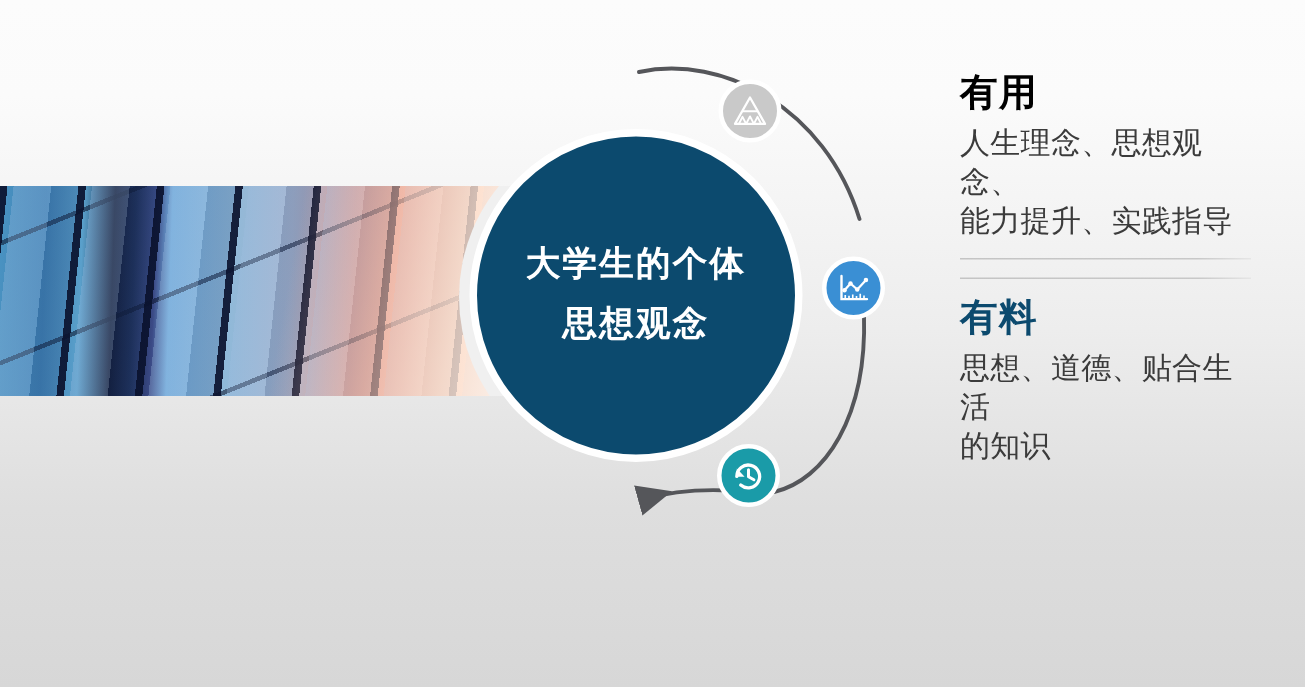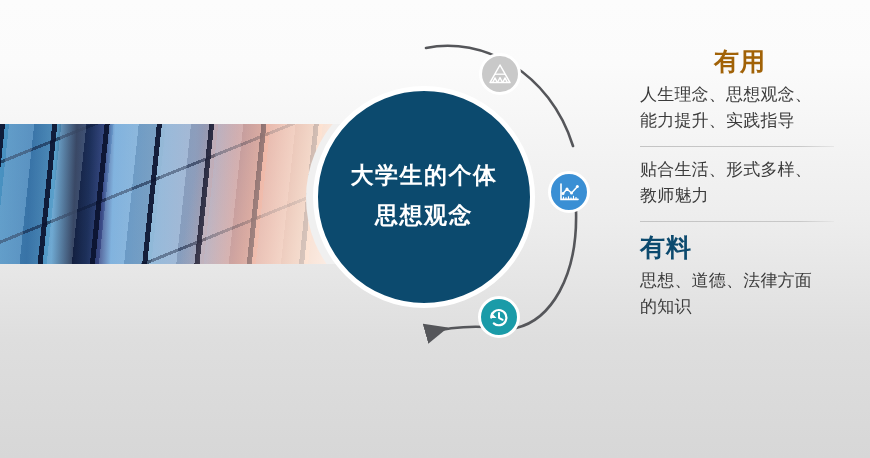--- a/index.html
+++ b/index.html
@@ -139,35 +139,34 @@
   }
   .topic-block { position: relative; }
   .topic-head {
     font-size: 25px;
     font-weight: bold;
     line-height: 32px;
     letter-spacing: 1px;
     margin: 0;
   }
   .topic-body {
-    font-size: 17px;
+    font-size: 20px;
     line-height: 26px;
     color: #3b3b3b;
     letter-spacing: 0.2px;
     margin: 4px 0 0 0;
     white-space: pre-line;
-    font-family: Liberation Serif, serif;
   }
   .topic-divider {
     height: 1px;
     background: linear-gradient(to right, #c4c4c4 0%, #c8c8c8 82%, #e6e6e6 100%);
     margin: 12px 0 10px 0;
     width: 194px;
   }
-  .head-useful { color: #a16207; text-align: center; }
+  .head-useful { color: #000000; }
   .head-fun    { color: #2a7ab0; }
   .head-rich   { color: #0c4a6e; }
 </style>
 </head>
 <body>
 
 <div id="slide">
 
   <div id="photo-band">
     <div class="photo-inner"></div>
@@ -234,27 +233,25 @@
 
     <div class="topic-block">
       <div class="topic-head head-useful">有用</div>
       <div class="topic-body">人生理念、思想观念、
 能力提升、实践指导</div>
     </div>
 
     <div class="topic-divider"></div>
 
     <div class="topic-block">
-      <div class="topic-body">贴合生活、形式多样、
-教师魅力</div>
     </div>
 
     <div class="topic-divider"></div>
 
     <div class="topic-block">
       <div class="topic-head head-rich">有料</div>
-      <div class="topic-body">思想、道德、法律方面
+      <div class="topic-body">思想、道德、贴合生活
 的知识</div>
     </div>
 
   </div>
 
 </div>
 
 </body></html>

